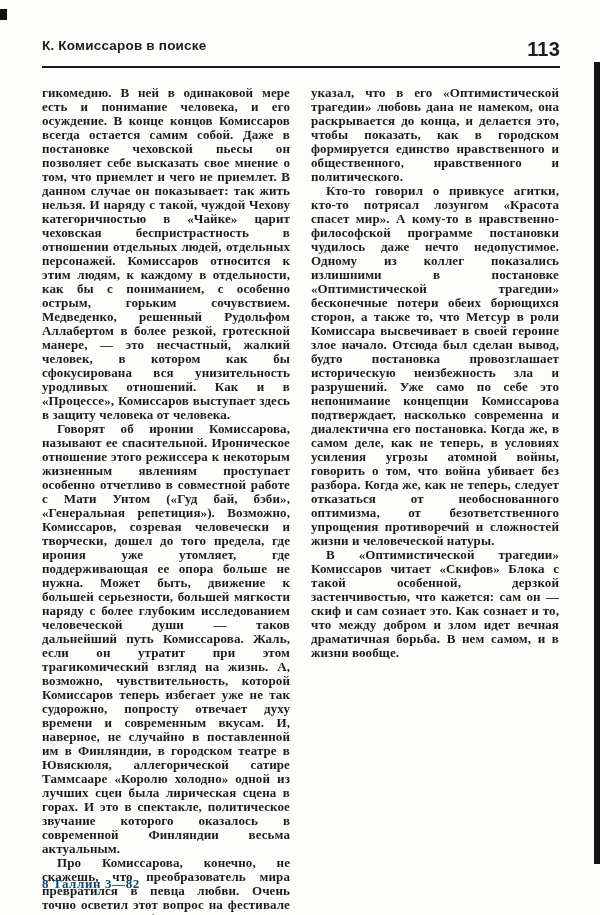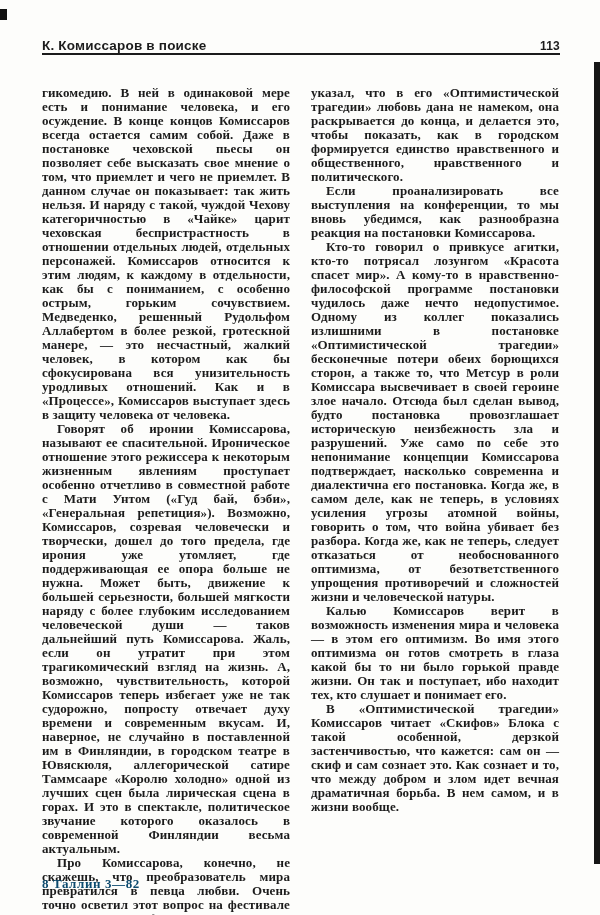--- a/index.html
+++ b/index.html
@@ -10,26 +10,26 @@
   }
   .page{
     position:absolute;inset:0;background:#fdfdfb;color:#1c1c1c;
   }
   
   .corner-mark{position:absolute;left:0;top:9px;width:7px;height:11px;background:#111;}
   .edge-bar{position:absolute;right:0;top:62px;height:802px;width:6px;background:#161616;}
   
   .page-header{
     position:absolute;left:42px;top:38px;width:518px;
-    display:flex;justify-content:space-between;align-items:flex-end;
+    display:flex;justify-content:space-between;
     font-family:"Liberation Sans", sans-serif;font-weight:bold;font-size:13.5px;
     letter-spacing:.2px;
-    border-bottom:2.5px solid #1b1b1b;
+    border-bottom:2.5px solid #1b1b1b;padding-bottom:5px;
   }
-  .page-number{font-size:12px;}
+  .page-number{font-size:20px;}
   
   .columns{
     position:absolute;top:86px;left:42px;width:518px;
     display:flex;gap:21px;
   }
   .column{width:248px;}
   .para{
     margin:0;
     text-align:justify;
     font-size:13px;line-height:14px;
@@ -59,22 +59,20 @@
   </header>
 
   <main class="columns">
     <section class="column">
         <p class="para first">гикомедию. В ней в одинаковой мере есть и понимание человека, и его осуждение. В конце концов Комиссаров всегда остается самим собой. Даже в постановке чеховской пьесы он позволяет себе высказать свое мнение о том, что приемлет и чего не приемлет. В данном случае он показывает: так жить нельзя. И наряду с такой, чуждой Чехову категоричностью в «Чайке» царит чеховская беспристрастность в отношении отдельных людей, отдельных персонажей. Комиссаров относится к этим людям, к каждому в отдельности, как бы с пониманием, с особенно острым, горьким сочувствием. Медведенко, решенный Рудольфом Аллабертом в более резкой, гротескной манере, — это несчастный, жалкий человек, в котором как бы сфокусирована вся унизительность уродливых отношений. Как и в «Процессе», Комиссаров выступает здесь в защиту человека от человека.</p>
         <p class="para">Говорят об иронии Комиссарова, называют ее спасительной. Ироническое отношение этого режиссера к некоторым жизненным явлениям проступает особенно отчетливо в совместной работе с Мати Унтом («Гуд бай, бэби», «Генеральная репетиция»). Возможно, Комиссаров, созревая человечески и творчески, дошел до того предела, где ирония уже утомляет, где поддерживающая ее опора больше не нужна. Может быть, движение к большей серьезности, большей мягкости наряду с более глубоким исследованием человеческой души — таков дальнейший путь Комиссарова. Жаль, если он утратит при этом трагикомический взгляд на жизнь. А, возможно, чувствительность, которой Комиссаров теперь избегает уже не так судорожно, попросту отвечает духу времени и современным вкусам. И, наверное, не случайно в поставленной им в Финляндии, в городском театре в Ювяскюля, аллегорической сатире Таммсааре «Королю холодно» одной из лучших сцен была лирическая сцена в горах. И это в спектакле, политическое звучание которого оказалось в современной Финляндии весьма актуальным.</p>
         <p class="para">Про Комиссарова, конечно, не скажешь, что преобразователь мира превратился в певца любви. Очень точно осветил этот вопрос на фестивале в Вильянди профессор Л. Гительман. Как одну из значительных тем в режиссерском творчестве Комиссарова он отметил становление личности,</p>
       </section>
     <section class="column">
         <p class="para first">указал, что в его «Оптимистической трагедии» любовь дана не намеком, она раскрывается до конца, и делается это, чтобы показать, как в городском формируется единство нравственного и общественного, нравственного и политического.</p>
-        <p class="para">Если проанализировать все выступления на конференции, то мы вновь убедимся, как разнообразна реакция на постановки Комиссарова.</p>
         <p class="para">Кто-то говорил о привкусе агитки, кто-то потрясал лозунгом «Красота спасет мир». А кому-то в нравственно-философской программе постановки чудилось даже нечто недопустимое. Одному из коллег показались излишними в постановке «Оптимистической трагедии» бесконечные потери обеих борющихся сторон, а также то, что Метсур в роли Комиссара высвечивает в своей героине злое начало. Отсюда был сделан вывод, будто постановка провозглашает историческую неизбежность зла и разрушений. Уже само по себе это непонимание концепции Комиссарова подтверждает, насколько современна и диалектична его постановка. Когда же, в самом деле, как не теперь, в условиях усиления угрозы атомной войны, говорить о том, что война убивает без разбора. Когда же, как не теперь, следует отказаться от необоснованного оптимизма, от безответственного упрощения противоречий и сложностей жизни и человеческой натуры.</p>
-        <p class="para">Калью Комиссаров верит в возможность изменения мира и человека — в этом его оптимизм. Во имя этого оптимизма он готов смотреть в глаза какой бы то ни было горькой правде жизни. Он так и поступает, ибо находит тех, кто слушает и понимает его.</p>
         <p class="para">В «Оптимистической трагедии» Комиссаров читает «Скифов» Блока с такой особенной, дерзкой застенчивостью, что кажется: сам он — скиф и сам сознает это. Как сознает и то, что между добром и злом идет вечная драматичная борьба. В нем самом, и в жизни вообще.</p>
       </section>
   </main>
 
   <div class="page-footer">8 Таллин 3—82</div>
 
 </div>
 
 </body></html>

